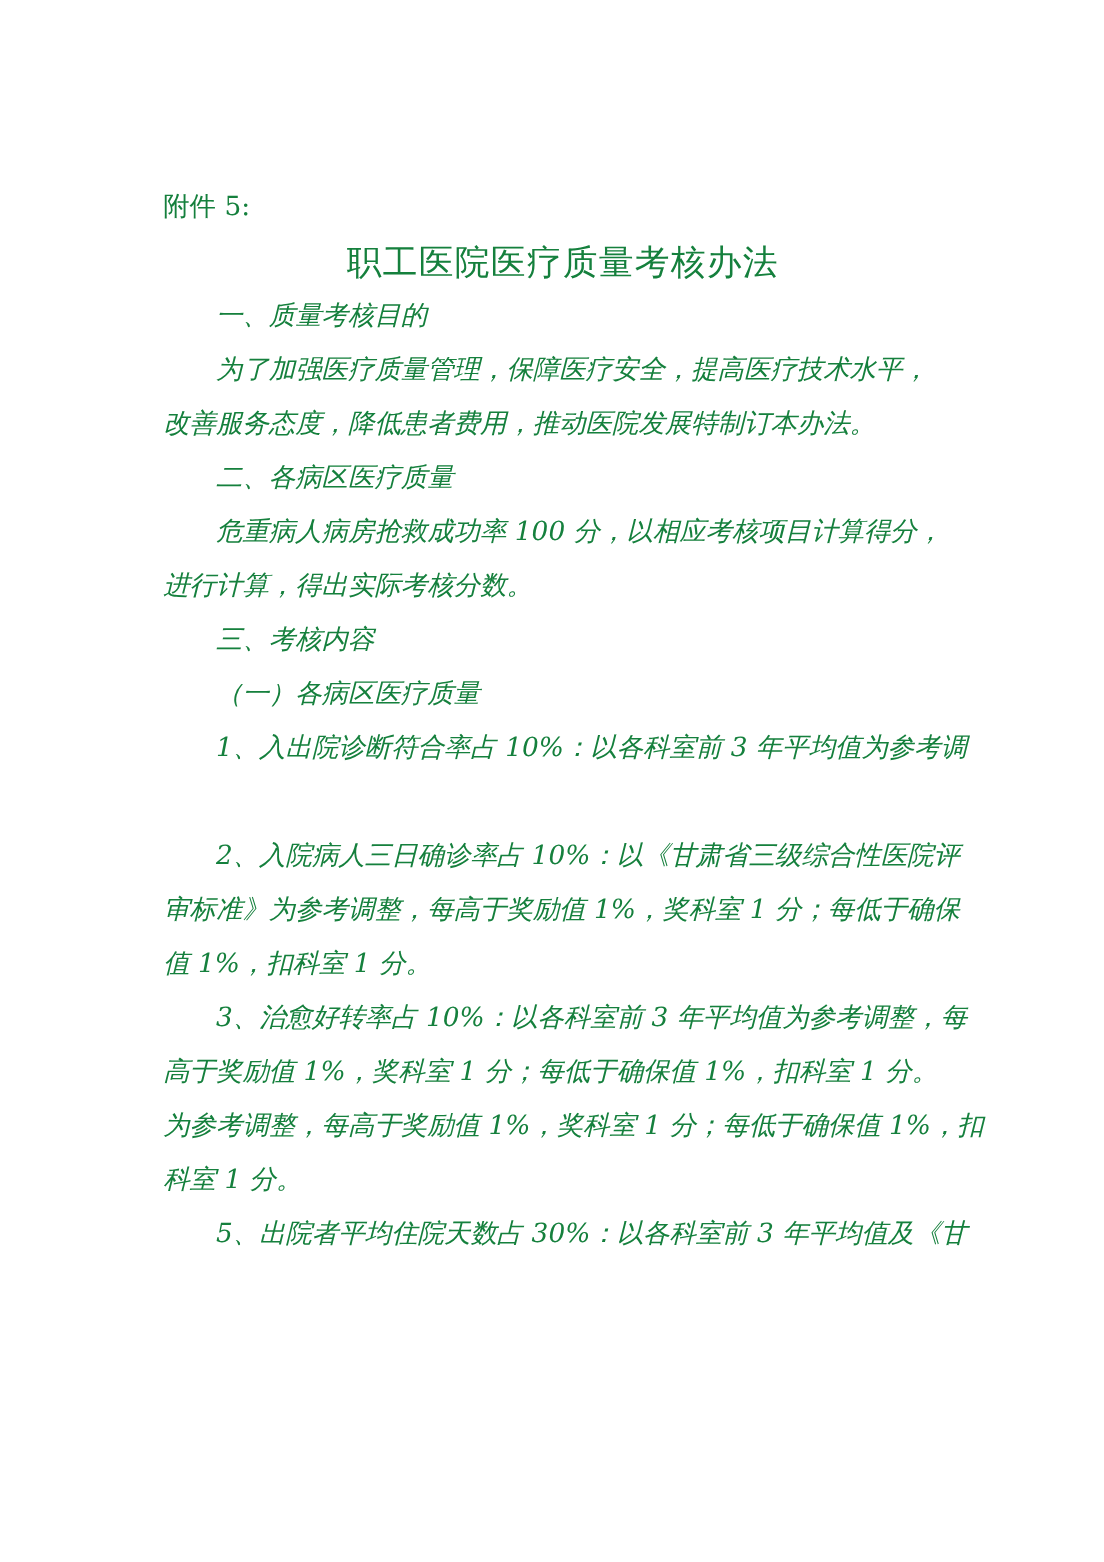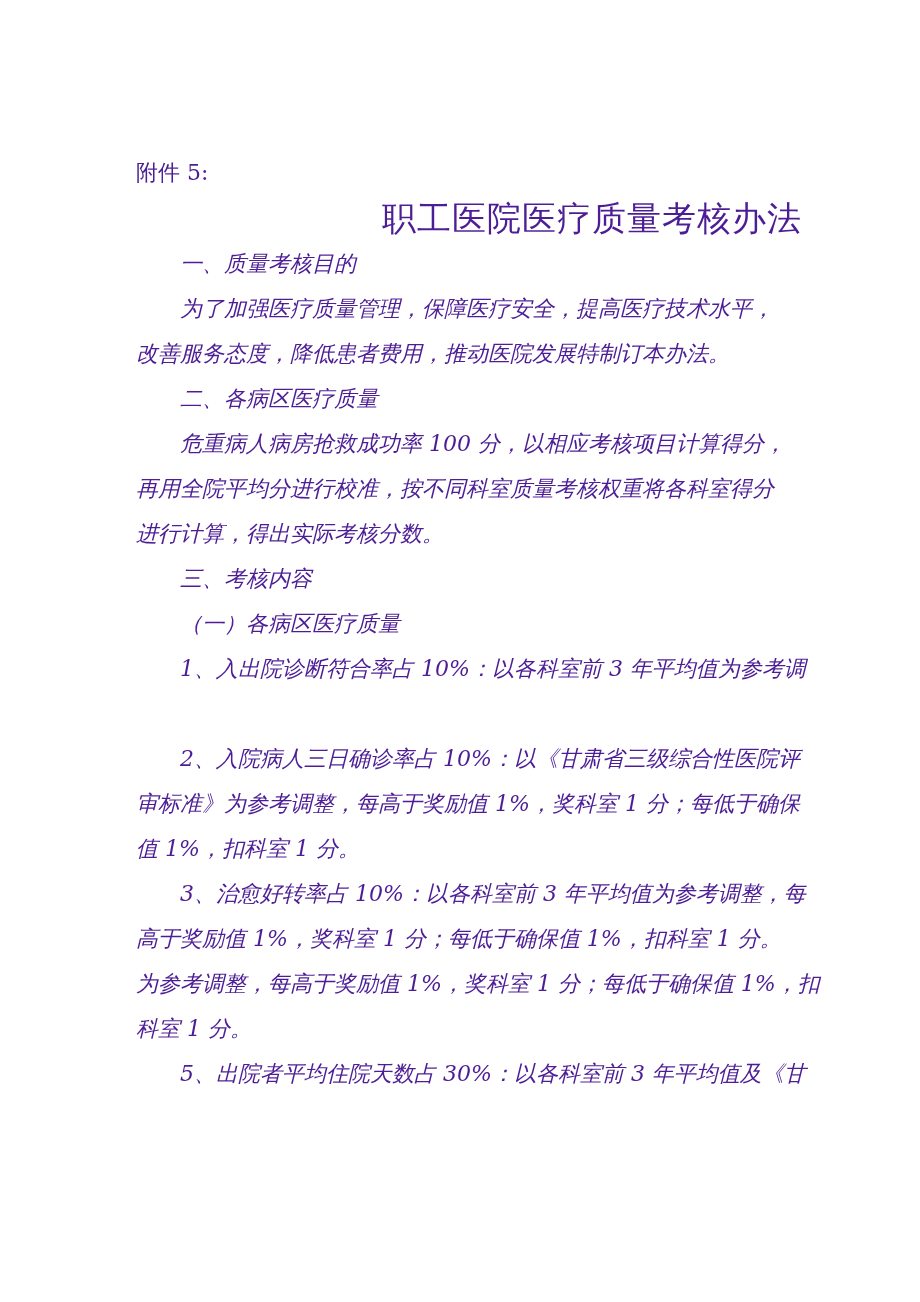--- a/index.html
+++ b/index.html
@@ -7,21 +7,21 @@
     padding: 0;
     background: #ffffff;
   }
   .page {
     position: relative;
     width: 920px;
     height: 1302px;
     background: #ffffff;
     overflow: hidden;
     font-family: "DejaVu Serif", "Liberation Serif", serif;
-    color: #4c1d95;
+    color: #15803d;
   }
   .content {
     padding: 150px 118px 0 136px;
   }
   .line {
     height: 45px;
     line-height: 45px;
     font-size: 22px;
     white-space: nowrap;
     font-style: italic;
@@ -31,42 +31,41 @@
   }
   .attachment-line {
     height: 45px;
     line-height: 45px;
     font-size: 22px;
     white-space: nowrap;
   }
   .title-line {
     height: 46px;
     line-height: 46px;
-    font-size: 34px;
-    text-align: right;
+    font-size: 29px;
+    text-align: center;
     white-space: nowrap;
     letter-spacing: 1px;
   }
 </style>
 </head>
 <body>
 
 <div class="page">
   <div class="content">
 
     <div class="attachment-line">附件 5:</div>
 
     <div class="title-line">职工医院医疗质量考核办法</div>
 
     <div class="line indent">一、质量考核目的</div>
     <div class="line indent">为了加强医疗质量管理，保障医疗安全，提高医疗技术水平，</div>
     <div class="line">改善服务态度，降低患者费用，推动医院发展特制订本办法。</div>
     <div class="line indent">二、各病区医疗质量</div>
     <div class="line indent">危重病人病房抢救成功率 100 分，以相应考核项目计算得分，</div>
-    <div class="line">再用全院平均分进行校准，按不同科室质量考核权重将各科室得分</div>
     <div class="line">进行计算，得出实际考核分数。</div>
     <div class="line indent">三、考核内容</div>
     <div class="line indent">（一）各病区医疗质量</div>
     <div class="line indent">1、入出院诊断符合率占 10%：以各科室前 3 年平均值为参考调</div>
     <div class="line"></div>
     <div class="line indent">2、入院病人三日确诊率占 10%：以《甘肃省三级综合性医院评</div>
     <div class="line">审标准》为参考调整，每高于奖励值 1%，奖科室 1 分；每低于确保</div>
     <div class="line">值 1%，扣科室 1 分。</div>
     <div class="line indent">3、治愈好转率占 10%：以各科室前 3 年平均值为参考调整，每</div>
     <div class="line">高于奖励值 1%，奖科室 1 分；每低于确保值 1%，扣科室 1 分。</div>

